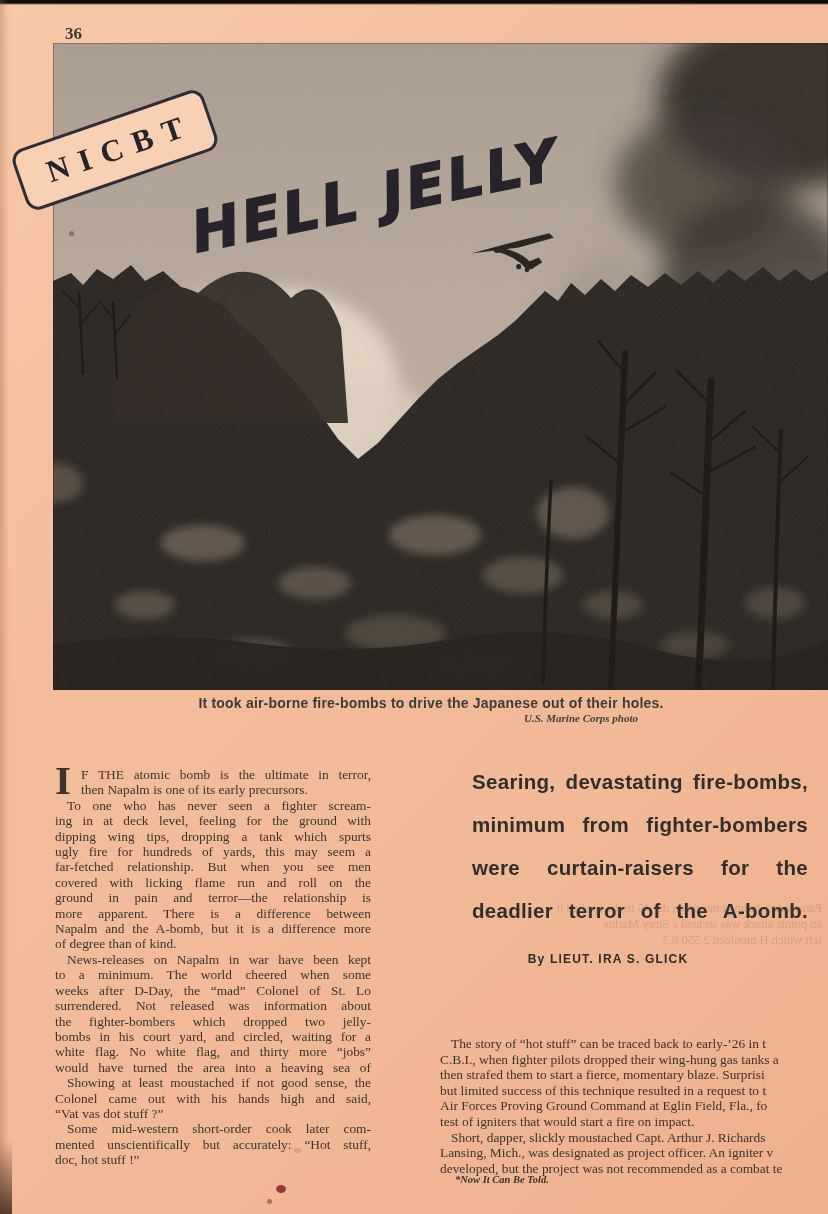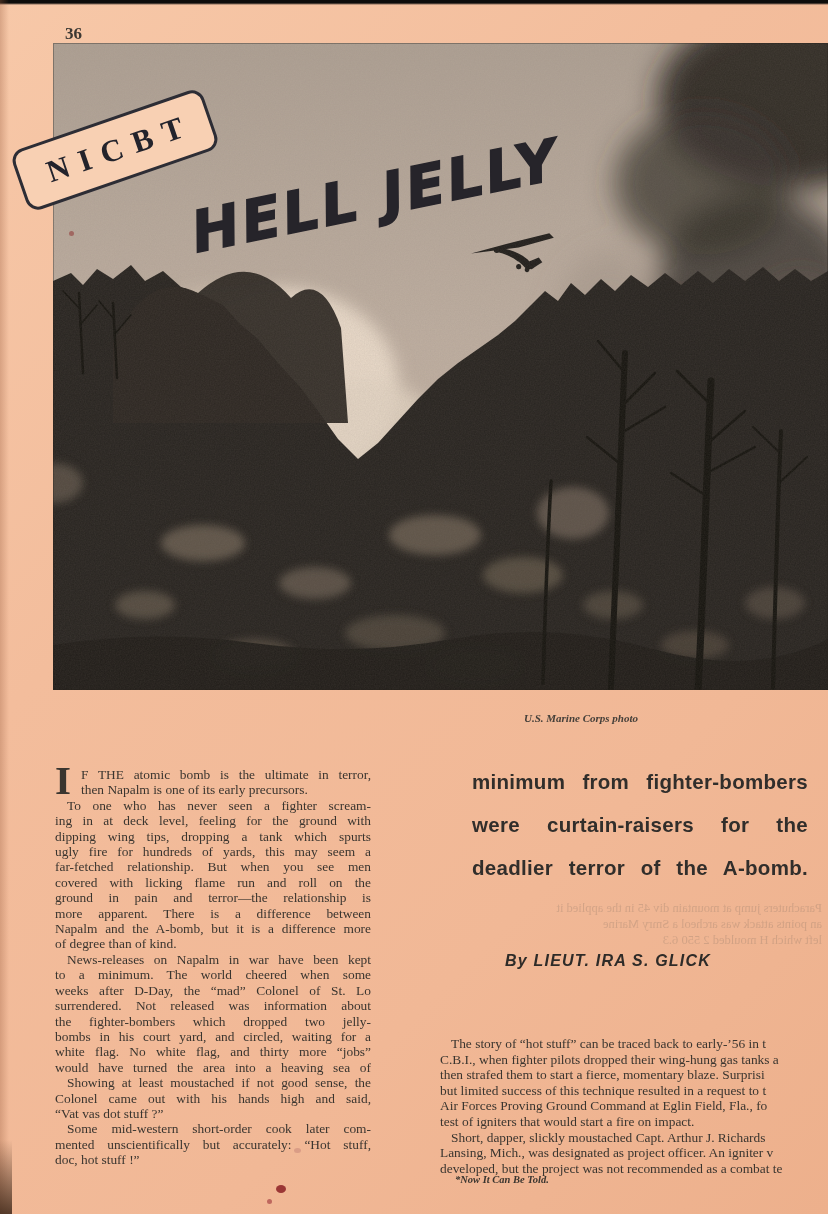--- a/index.html
+++ b/index.html
@@ -50,22 +50,22 @@
     font-family:"Liberation Sans",sans-serif;font-weight:700;font-size:20.5px;
     line-height:43px;color:#312e2b;letter-spacing:.3px;}
   .intro .tl{text-align:justify;text-align-last:justify;}
 
   .ghost{position:absolute;left:436px;top:900px;width:386px;
     font-size:12.5px;line-height:16px;color:rgba(105,95,88,.22);
     transform:scaleX(-1);filter:blur(.6px);}
   .ghost .tl{white-space:nowrap;}
 
   .byline{position:absolute;left:440px;top:952px;width:336px;text-align:center;
-    font-family:"Liberation Sans",sans-serif;font-weight:700;font-size:16px;
-    letter-spacing:1.2px;color:#2e2b28;font-style:italic;}
+    font-family:"Liberation Sans",sans-serif;font-weight:700;font-size:12px;
+    letter-spacing:1.2px;color:#2e2b28;}
 
   .colR{position:absolute;left:440px;top:1036px;width:388px;
     font-size:13.4px;line-height:15.6px;color:#3a352f;}
   .colR .tl{white-space:nowrap;text-align:left;}
   .colR .tl.ind{text-indent:11px;}
 
   .footnote{position:absolute;left:455px;top:1174px;
     font-family:"Liberation Serif",serif;font-weight:700;font-style:italic;
     font-size:10.5px;color:#3a352f;}
 
@@ -186,20 +186,21 @@
       <rect x="0.5" y="0.5" width="774" height="646" fill="none" stroke="rgba(40,35,28,0.35)"></rect>
     </svg>
   </div>
 
   <div class="stamp">
     <span>NICBT</span>
   </div>
 
   <div class="main-title">HELL JELLY</div>
 
+  <div class="caption">It took air-borne fire-bombs to drive the Japanese out of their holes.</div>
   <div class="credit">U.S. Marine Corps photo</div>
 
   <div class="drop-cap">I</div>
   <div class="colL">
       <div class="tl dcpad">F THE atomic bomb is the ultimate in terror,</div>
       <div class="tl last dcpad">then Napalm is one of its early precursors.</div>
       <div class="tl ind">To one who has never seen a fighter scream-</div>
       <div class="tl">ing in at deck level, feeling for the ground with</div>
       <div class="tl">dipping wing tips, dropping a tank which spurts</div>
       <div class="tl">ugly fire for hundreds of yards, this may seem a</div>
@@ -219,35 +220,36 @@
       <div class="tl">would have turned the area into a heaving sea of</div>
       <div class="tl ind">Showing at least moustached if not good sense, the</div>
       <div class="tl">Colonel came out with his hands high and said,</div>
       <div class="tl last">“Vat vas dot stuff ?”</div>
       <div class="tl ind">Some mid-western short-order cook later com-</div>
       <div class="tl">mented unscientifically but accurately: “Hot stuff,</div>
       <div class="tl last">doc, hot stuff !”</div>
     </div>
 
   <div class="intro">
+      <div class="tl">Searing, devastating fire-bombs,</div>
       <div class="tl">minimum from fighter-bombers</div>
       <div class="tl">were curtain-raisers for the</div>
       <div class="tl last">deadlier terror of the A-bomb.</div>
     </div>
 
   <div class="ghost">
       <div class="tl">Parachuters jump at mountain div   45    in the applied it</div>
       <div class="tl">an points attack was archeol      a  Smry Marine</div>
       <div class="tl last">left which   H  moulded          2  550  6.3</div>
     </div>
 
   <div class="byline">By LIEUT. IRA S. GLICK</div>
 
   <div class="colR">
-      <div class="tl ind">The story of “hot stuff” can be traced back to early-’56 in t</div>
+      <div class="tl ind">The story of “hot stuff” can be traced back to early-’26 in t</div>
       <div class="tl">C.B.I., when fighter pilots dropped their wing-hung gas tanks a</div>
       <div class="tl">then strafed them to start a fierce, momentary blaze.  Surprisi</div>
       <div class="tl">but limited success of this technique resulted in a request to t</div>
       <div class="tl">Air Forces Proving Ground Command at Eglin Field, Fla., fo</div>
       <div class="tl last">test of igniters that would start a fire on impact.</div>
       <div class="tl ind">Short, dapper, slickly moustached Capt. Arthur J. Richards</div>
       <div class="tl">Lansing, Mich., was designated as project officer.  An igniter v</div>
       <div class="tl last">developed, but the project was not recommended as a combat te</div>
     </div>
 

